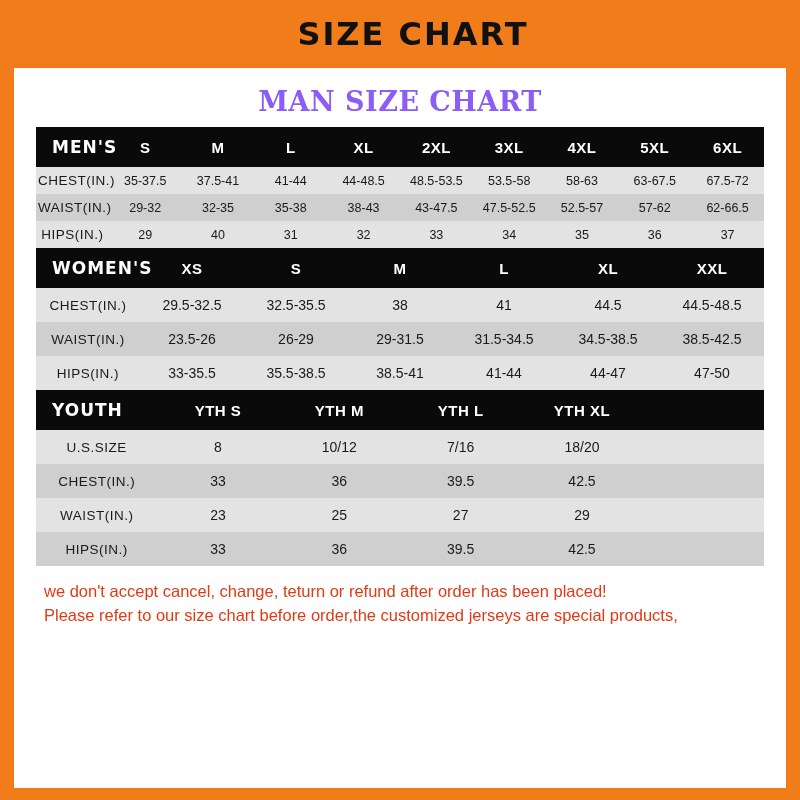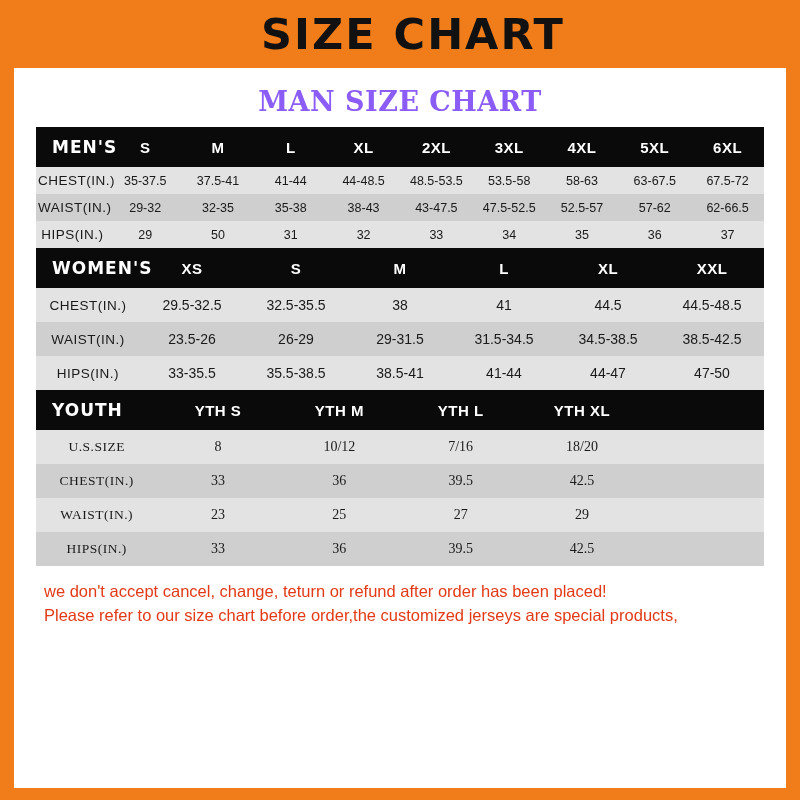--- a/index.html
+++ b/index.html
@@ -25,21 +25,21 @@
   .banner {
     height: 68px;
     background: #f07d1a;
     display: flex;
     align-items: center;
     justify-content: center;
   }
   .banner-title {
     font-family: "DejaVu Sans", sans-serif;
     font-weight: bold;
-    font-size: 43px;
+    font-size: 32px;
     letter-spacing: 2px;
     color: #111111;
     line-height: 1;
     margin-left: 26px;
   }
   .content {
     padding: 0 22px;
     background: #ffffff;
   }
   .section-title {
@@ -84,21 +84,21 @@
   table.size-table tbody tr.dark  { background: #cfcfcf; }
   table.size-table tbody td.rowhead {
     font-weight: normal;
     letter-spacing: 0.5px;
     font-size: 13.5px;
   }
   .men-table tbody td { font-size: 12.5px; }
   .women-table thead th { font-size: 16px; }
   .women-table tbody td { font-size: 14px; padding: 9px 2px; }
   .youth-table thead th { font-size: 16px; }
-  .youth-table tbody td { font-size: 14px; padding: 9px 11px; font-family: Liberation Serif, serif; }
+  .youth-table tbody td { font-size: 14px; padding: 9px 11px; }
   .youth-table thead th.corner,
   .women-table thead th.corner { font-size: 18px; }
   .footer-note {
     margin: 14px 8px 0 8px;
     color: #e23a16;
     font-size: 16.5px;
     line-height: 1.45;
     font-family: "Liberation Sans", sans-serif;
   }
   .footer-bar {
@@ -158,21 +158,21 @@
           <td>38-43</td>
           <td>43-47.5</td>
           <td>47.5-52.5</td>
           <td>52.5-57</td>
           <td>57-62</td>
           <td>62-66.5</td>
         </tr>
         <tr class="light">
           <td class="rowhead">HIPS(IN.)</td>
           <td>29</td>
-          <td>50</td>
+          <td>40</td>
           <td>31</td>
           <td>32</td>
           <td>33</td>
           <td>34</td>
           <td>35</td>
           <td>36</td>
           <td>37</td>
         </tr>
       </tbody>
     </table>

